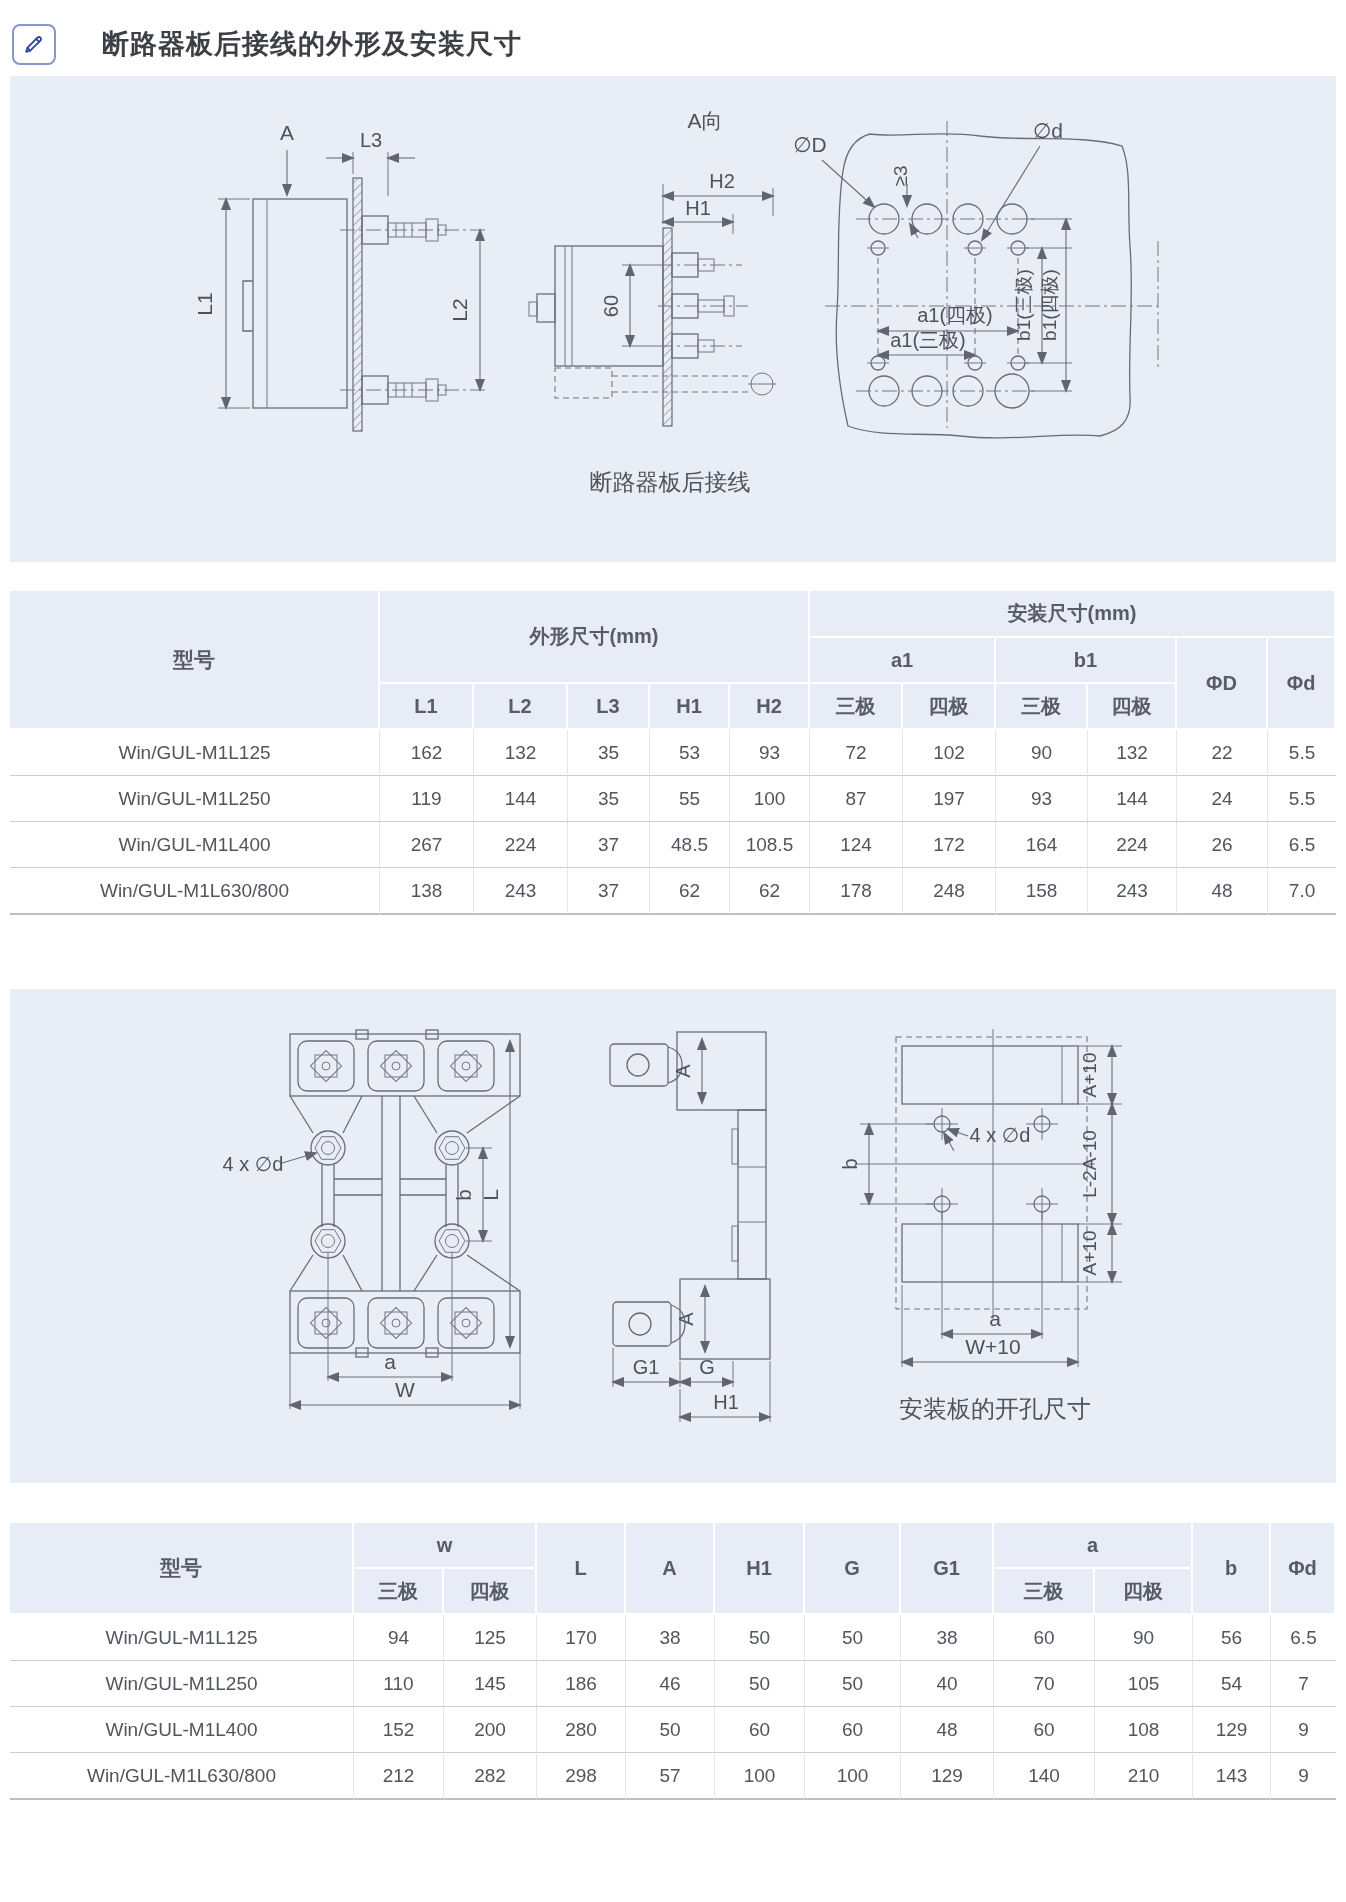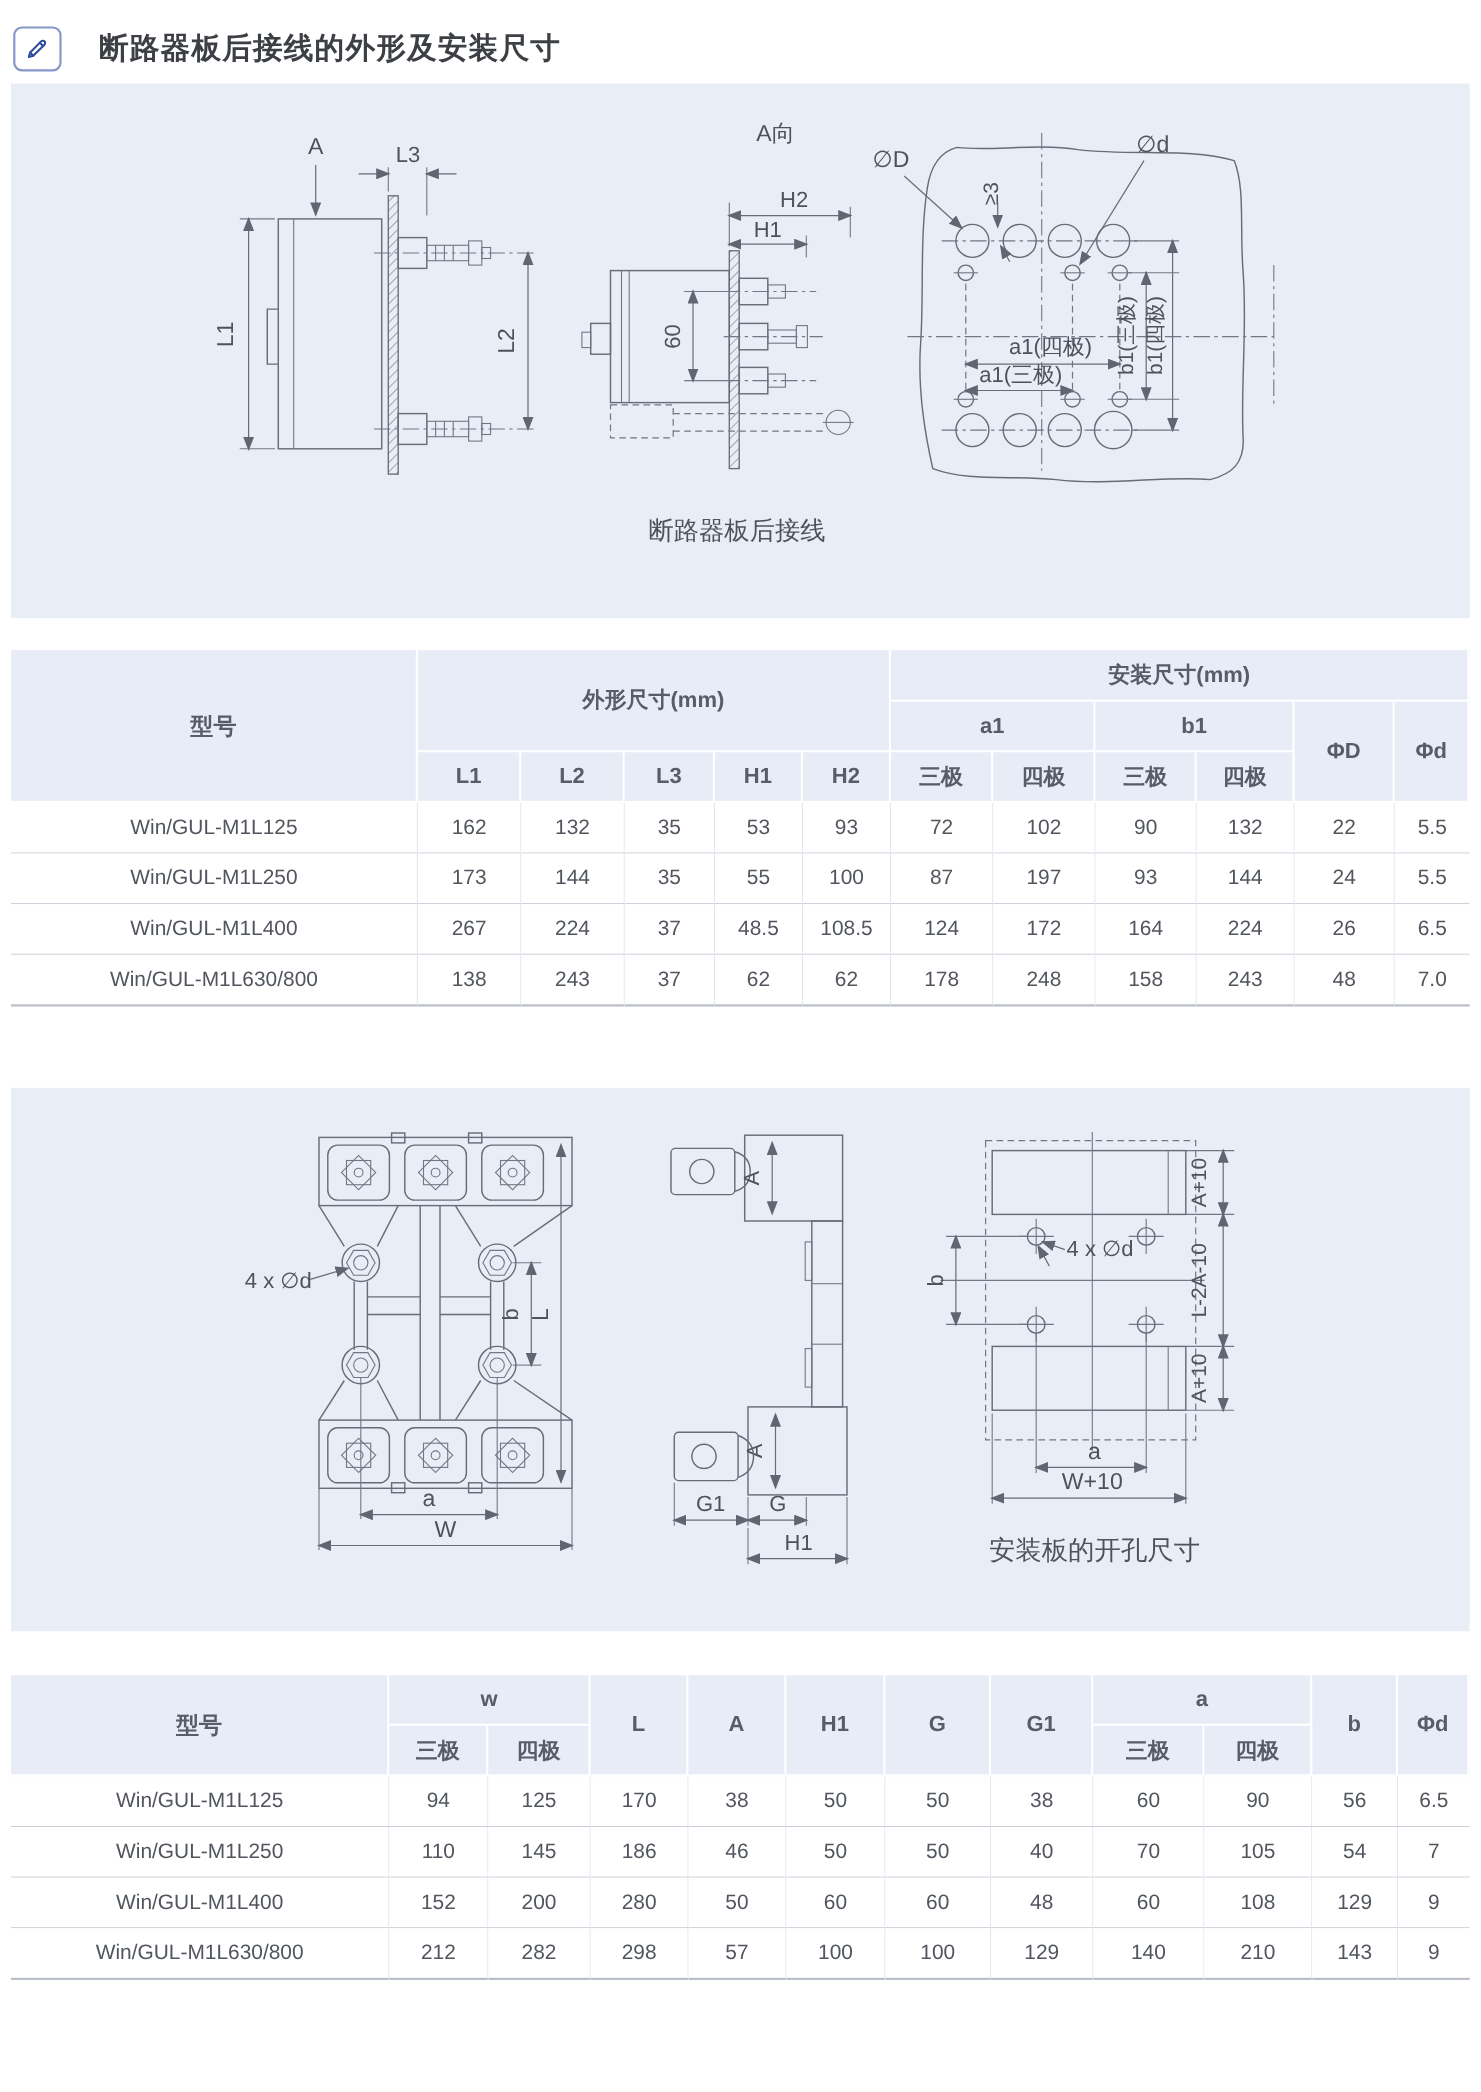--- a/index.html
+++ b/index.html
@@ -1,21 +1,21 @@
 <!DOCTYPE html>
 <html><head>
 <meta charset="utf-8">
 <style>
   html,body{margin:0;padding:0;background:#ffffff;}
   body{width:1346px;font-family:"Liberation Sans","DejaVu Sans",sans-serif;color:#46494f;}
   .page{padding:0 10px 30px 10px;}
   .section-header{display:flex;align-items:center;gap:30px;margin:22px 0 10px 2px;height:44px;}
   .icon-box{width:40px;height:37px;border:2px solid #8598c8;border-radius:8px;background:#fff;
     display:flex;align-items:center;justify-content:center;flex:0 0 auto;}
-  .sec-title{font-size:27px;font-weight:bold;color:#3c3f44;margin:4px;letter-spacing:1px;}
+  .sec-title{font-size:27px;font-weight:bold;color:#3c3f44;margin:16px;letter-spacing:1px;}
   .panel{background:#e9edf5;}
   .panel svg{display:block;}
   svg text{font-family:"Liberation Sans","DejaVu Sans",sans-serif;fill:#4d525d;}
   .ln{stroke:#666d7a;stroke-width:1.3;fill:none;}
   .thin{stroke:#707787;stroke-width:1;fill:none;}
   .dim{stroke:#666d7a;stroke-width:1.1;fill:none;}
   .cl{stroke:#707787;stroke-width:1;fill:none;stroke-dasharray:15 4 3 4;}
   .dash{stroke:#707787;stroke-width:1.1;fill:none;stroke-dasharray:6 4;}
   table.spec{width:1326px;border-collapse:separate;border-spacing:0;table-layout:fixed;}
   table.spec th{background:#e8ecf7;font-weight:bold;font-size:20px;color:#565c68;
@@ -260,21 +260,21 @@
         <td>93</td>
         <td>72</td>
         <td>102</td>
         <td>90</td>
         <td>132</td>
         <td>22</td>
         <td>5.5</td>
       </tr>
       <tr>
         <td class="model">Win/GUL-M1L250</td>
-        <td>173</td>
+        <td>119</td>
         <td>144</td>
         <td>35</td>
         <td>55</td>
         <td>100</td>
         <td>87</td>
         <td>197</td>
         <td>93</td>
         <td>144</td>
         <td>24</td>
         <td>5.5</td>

